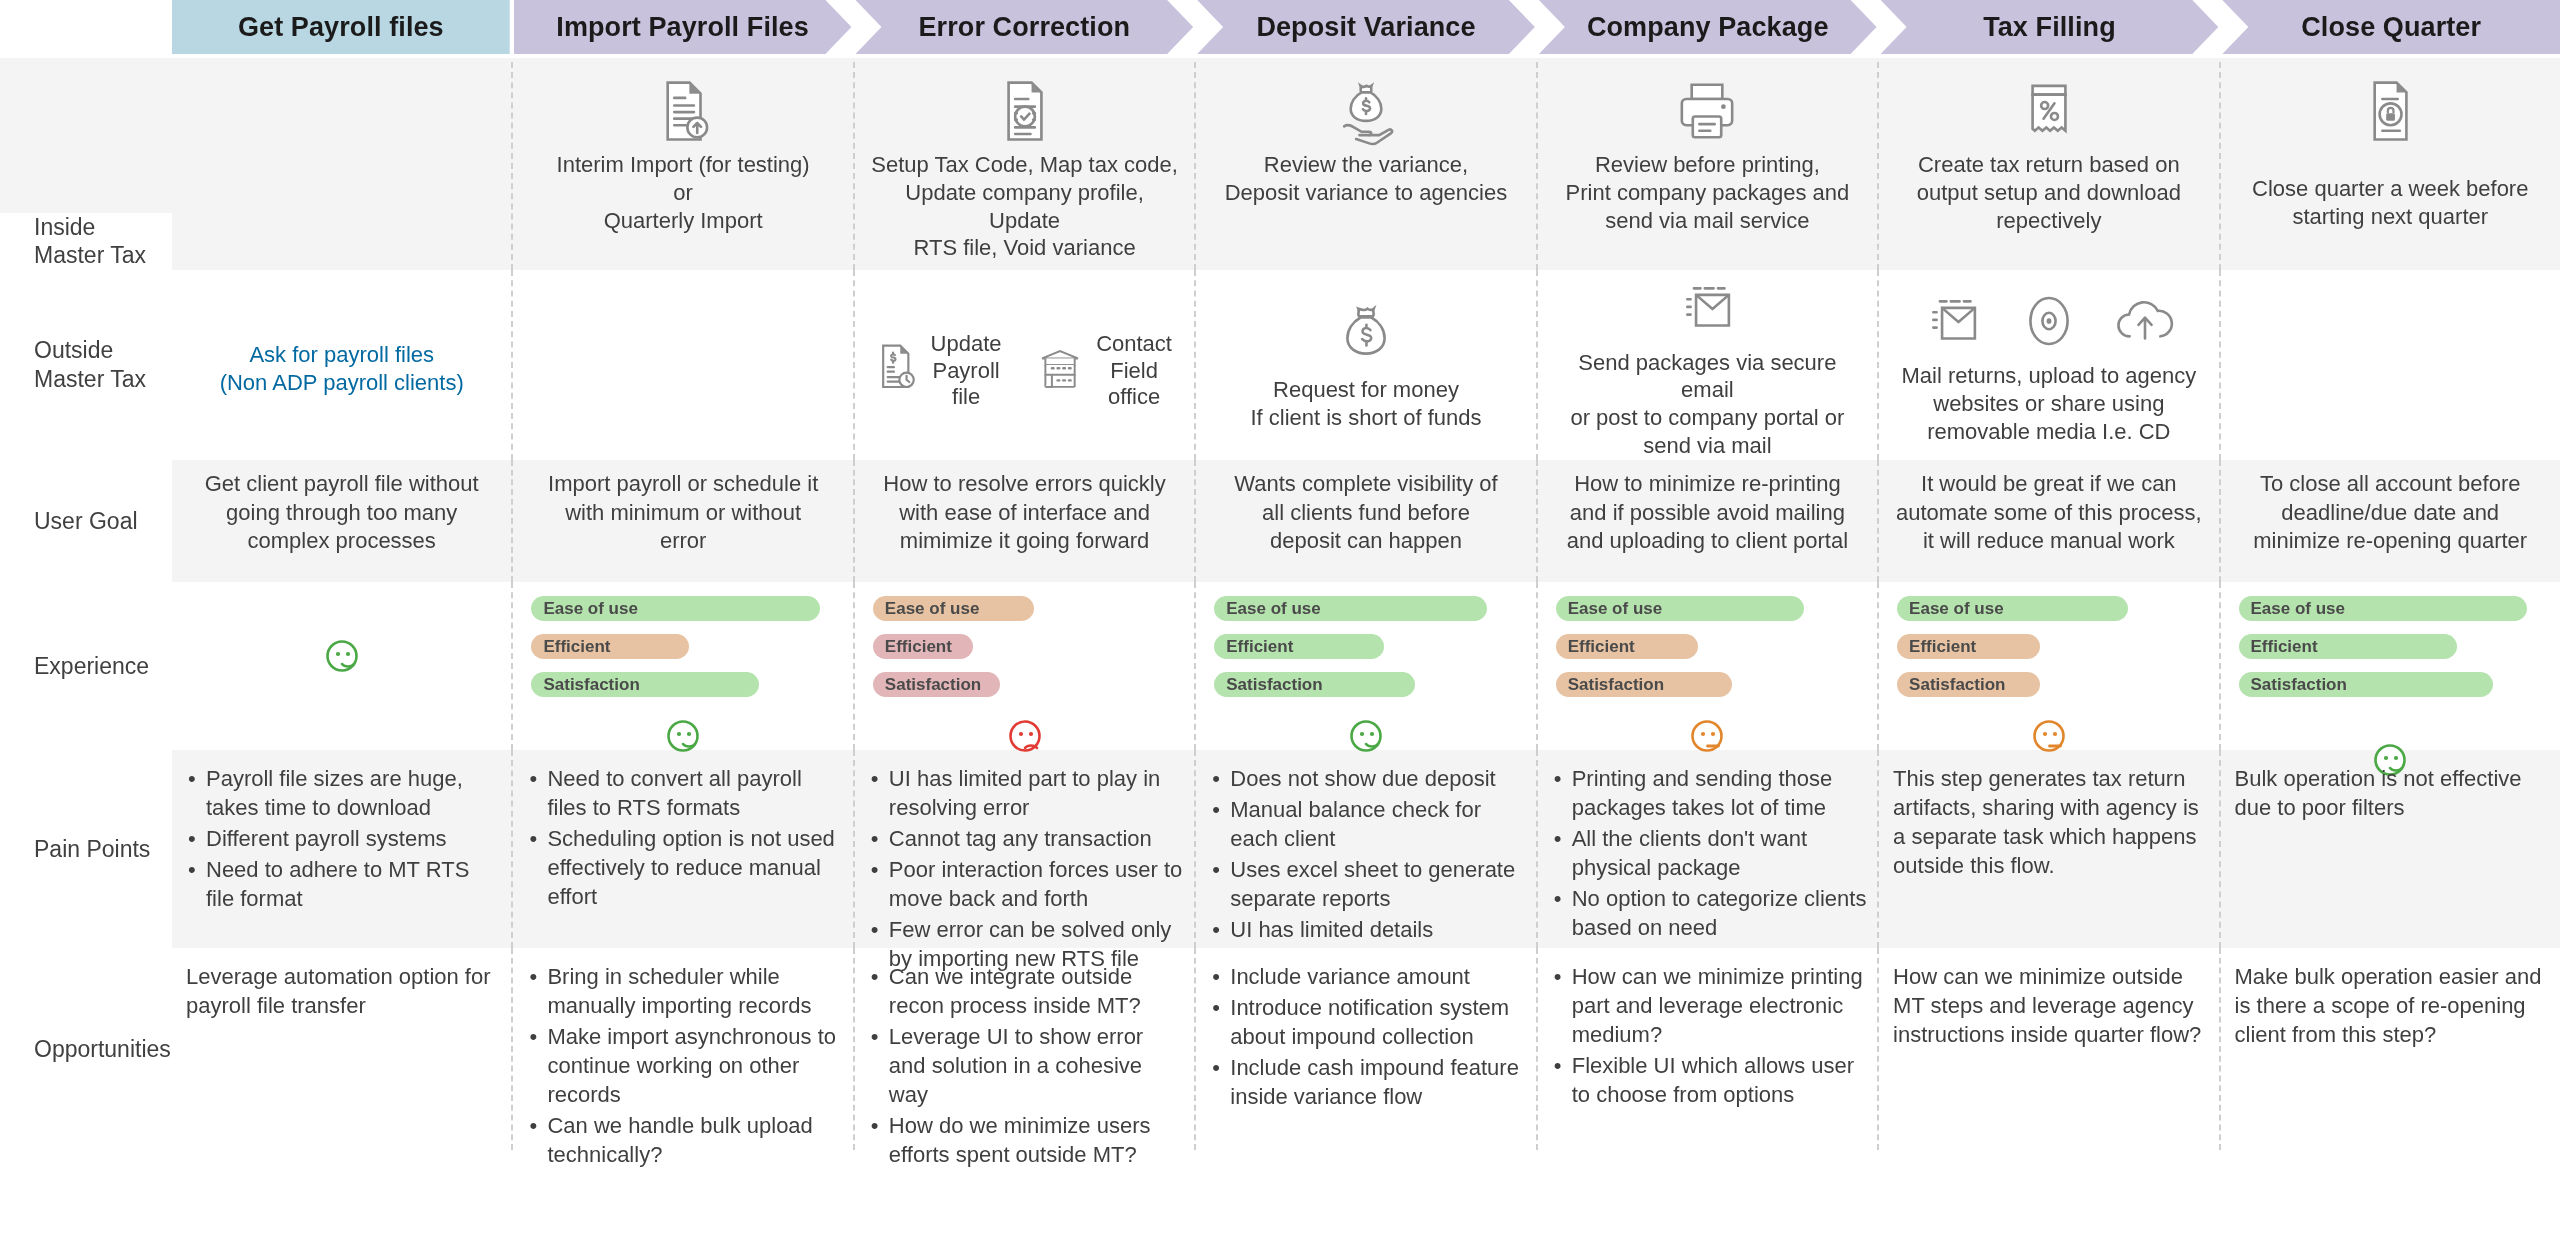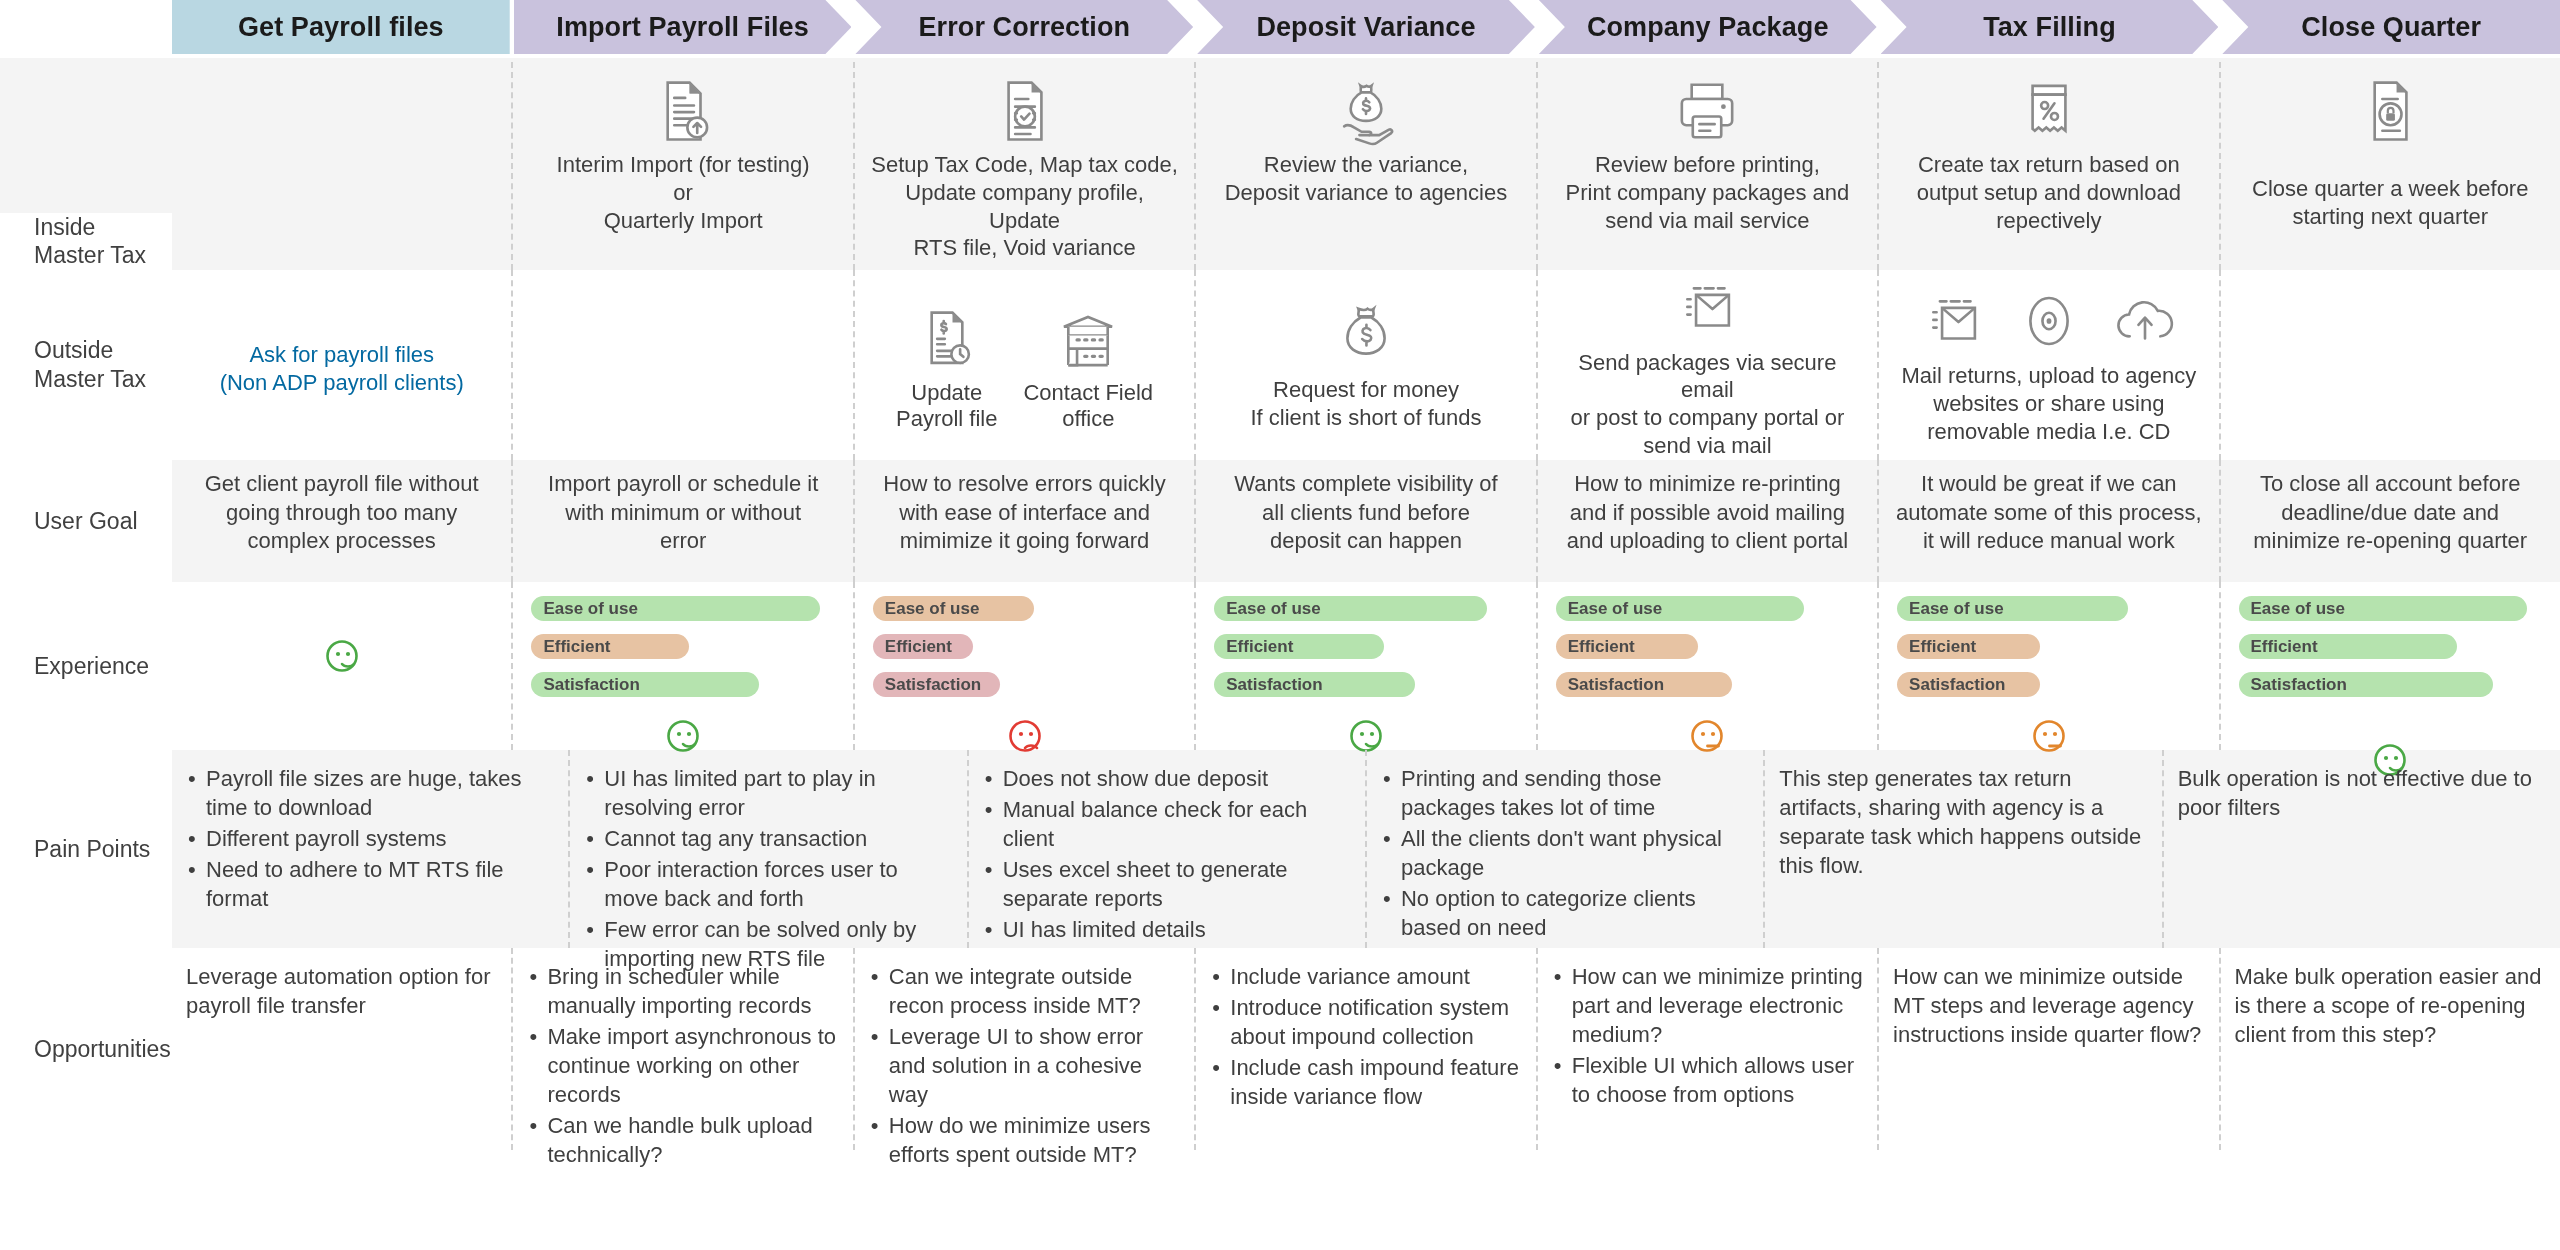--- a/index.html
+++ b/index.html
@@ -127,21 +127,21 @@
   .icon-stack {
     display: flex;
     flex-direction: row;
     align-items: flex-end;
     justify-content: center;
     gap: 26px;
     width: 100%;
   }
   .icon-unit {
     display: flex;
-    flex-direction: column;
+    flex-direction: row;
     align-items: center;
   }
   .ic {
     width: 70px;
     height: 70px;
     display: block;
   }
   .icon-caption {
     font-size: 22px;
     line-height: 1.2;
@@ -687,20 +687,26 @@
     <div class="cells" id="pain-cells">
         <div class="cell list-cell">
           <ul class="bullets">
             <li>Payroll file sizes are huge, takes time to download</li>
             <li>Different payroll systems</li>
             <li>Need to adhere to MT RTS file format</li>
           </ul>
         </div>
         <div class="cell list-cell">
           <ul class="bullets">
+            <li>Need to convert all payroll files to RTS formats</li>
+            <li>Scheduling option is not used effectively to reduce manual effort</li>
+          </ul>
+        </div>
+        <div class="cell list-cell">
+          <ul class="bullets">
             <li>UI has limited part to play in resolving error</li>
             <li>Cannot tag any transaction</li>
             <li>Poor interaction forces user to move back and forth</li>
             <li>Few error can be solved only by  importing new RTS file</li>
           </ul>
         </div>
         <div class="cell list-cell">
           <ul class="bullets">
             <li>Does not show due deposit</li>
             <li>Manual balance check for each client</li>

